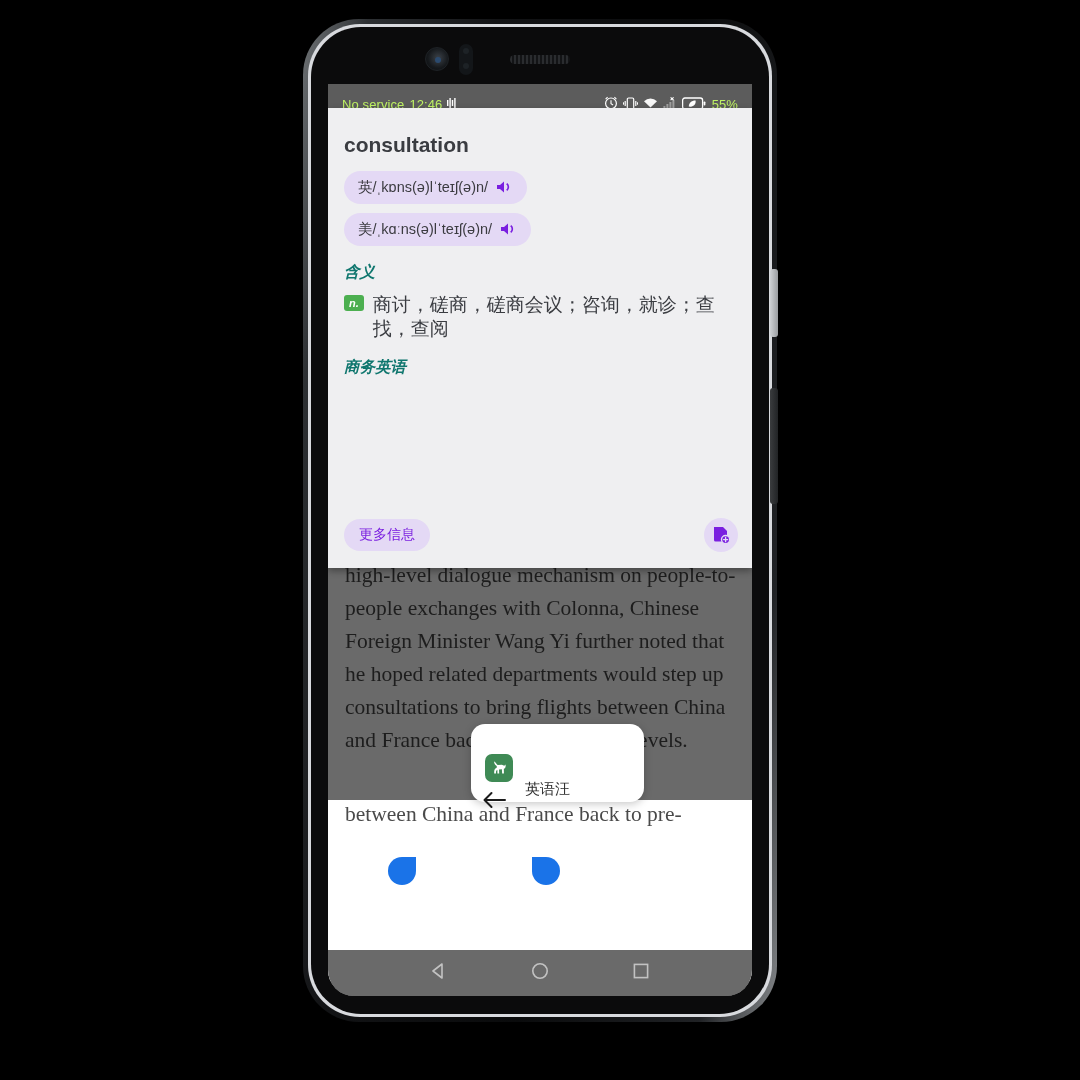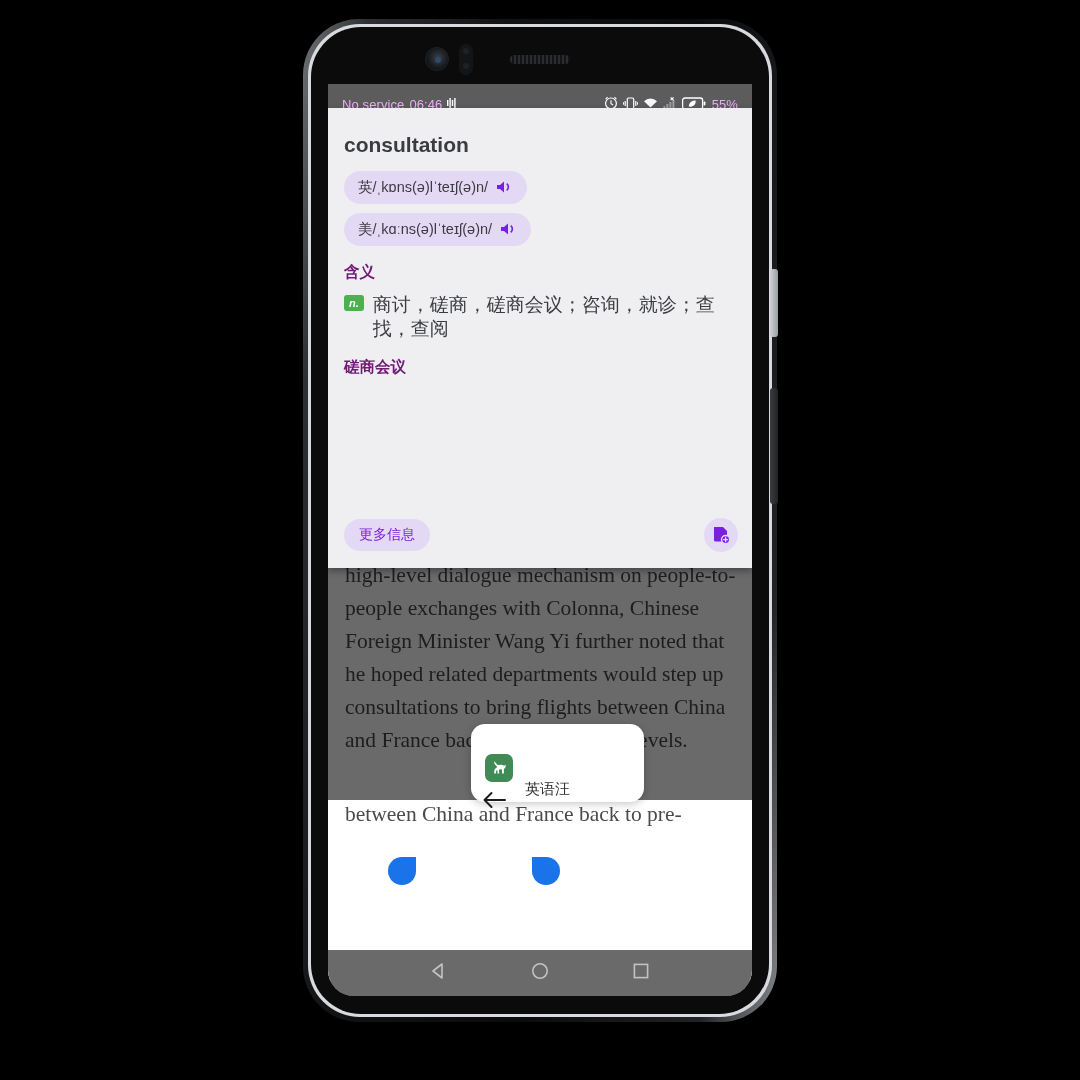--- a/index.html
+++ b/index.html
@@ -78,21 +78,21 @@
     border-bottom-left-radius: 26px;
     border-bottom-right-radius: 26px;
   }
 
   
   .statusbar {
     position: absolute; left: 0; top: 0; width: 100%; height: 40px;
     background: #5c5c5c;
     display: flex; align-items: center; justify-content: space-between;
     padding: 0 14px;
-    color: #f0abfc; font-size: 13px; letter-spacing: .1px;
+    color: #bef264; font-size: 13px; letter-spacing: .1px;
   }
   .sb-left { display:flex; align-items:center; gap:5px; }
   .sb-right { display:flex; align-items:center; gap:5px; }
   .sb-right .pct { font-size: 13px; margin-left: 1px; }
   .ic { display:inline-block; line-height:1; }
 
   
   .dict-card {
     position: absolute; left: 0; top: 24px; width: 424px; height: 460px;
     background: #efeff1;
@@ -106,21 +106,21 @@
   .pron-row { margin-top: 14px; }
   .pron-pill {
     display: inline-flex; align-items: center; gap: 9px;
     background: #e4d9f5;
     border-radius: 18px;
     padding: 7px 14px;
     font-size: 14.5px; color: #3b3b40; text-align: right;
   }
   .spk { color: #7a1fe0; font-size: 14px; line-height: 1; }
   .sec-title {
-    margin-top: 16px; font-size: 15.5px; font-weight: bold; color: #701a75;
+    margin-top: 16px; font-size: 15.5px; font-weight: bold; color: #0f766e; font-style: italic;
   }
   .def-row {
     margin-top: 10px; display: flex; align-items: flex-start; gap: 9px;
   }
   .pos-badge {
     flex: none; margin-top: 2px;
     background: #4caf50; color: #ffffff;
     font-size: 11px; font-style: italic; font-weight: bold;
     border-radius: 3px; padding: 2px 5px; line-height: 1.1;
   }
@@ -223,21 +223,21 @@
   <div class="btn-volume"></div>
   <div class="cam-lens"></div>
   <div class="sensor"></div>
   <div class="earpiece"></div>
 
   <div class="screen">
 
     <div class="statusbar">
       <div class="sb-left">
         <span>No service</span>
-        <span>06:46</span>
+        <span>12:46</span>
         <span class="ic">
           <svg width="11" height="12" viewBox="0 0 11 12">
               <rect x="0" y="3" width="1.4" height="6" fill="#fff"></rect>
               <rect x="2.4" y="1" width="1.4" height="10" fill="#fff"></rect>
               <rect x="4.8" y="3" width="1.4" height="6" fill="#fff"></rect>
               <rect x="7.2" y="1" width="1.4" height="10" fill="#fff"></rect>
             </svg>
         </span>
       </div>
       <div class="sb-right">
@@ -344,21 +344,21 @@
         </span>
       </div>
 
       <div class="sec-title">含义</div>
 
       <div class="def-row">
         <span class="pos-badge">n.</span>
         <span class="def-text">商讨，磋商，磋商会议；咨询，就诊；查找，查阅</span>
       </div>
 
-      <div class="sec-title">磋商会议</div>
+      <div class="sec-title">商务英语</div>
 
       <div class="card-footer">
         <button class="more-btn">更多信息</button>
         <div class="save-btn">
           <svg width="20" height="20" viewBox="0 0 20 20">
             <path d="M3 2h9l4 4v9a1.5 1.5 0 0 1-1.5 1.5h-10A1.5 1.5 0 0 1 3 15z" fill="#7a1fe0"></path>
             <circle cx="14.6" cy="14.6" r="4.1" fill="#7a1fe0" stroke="#e4d9f5" stroke-width="1.4"></circle>
             <path d="M14.6 12.5v4.2M12.5 14.6h4.2" stroke="#e4d9f5" stroke-width="1.3" stroke-linecap="round"></path>
           </svg>
         </div>

